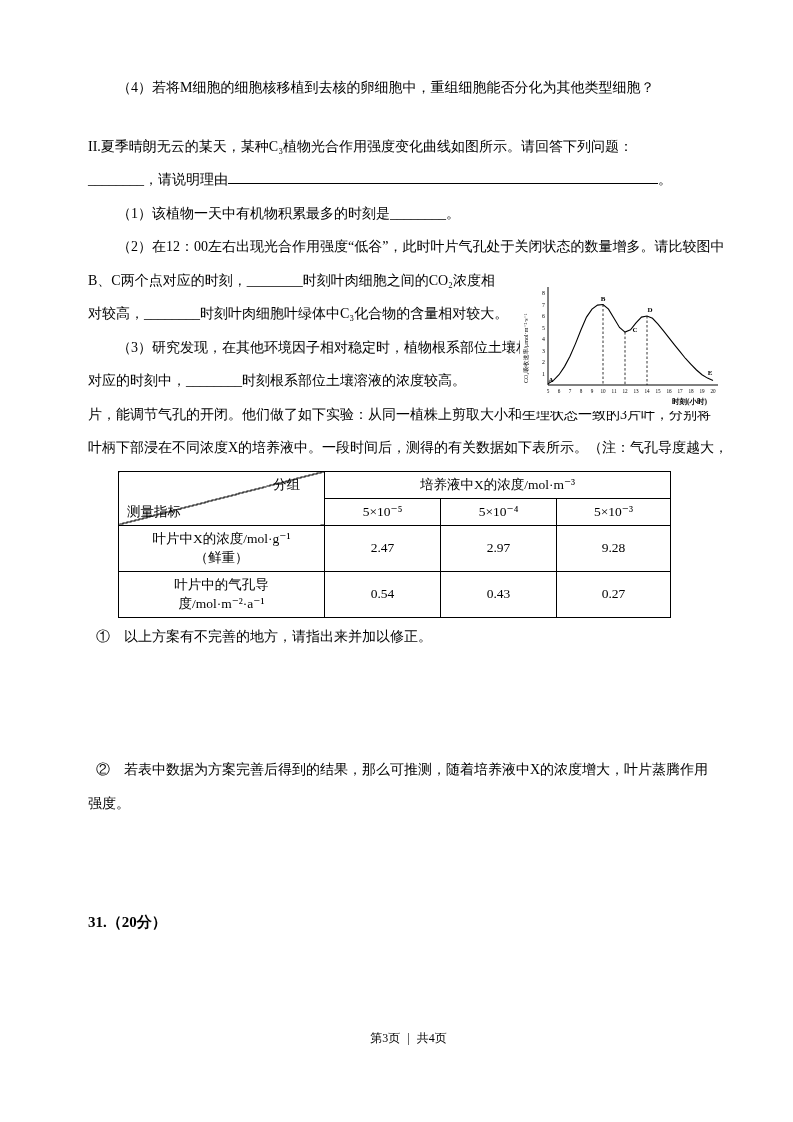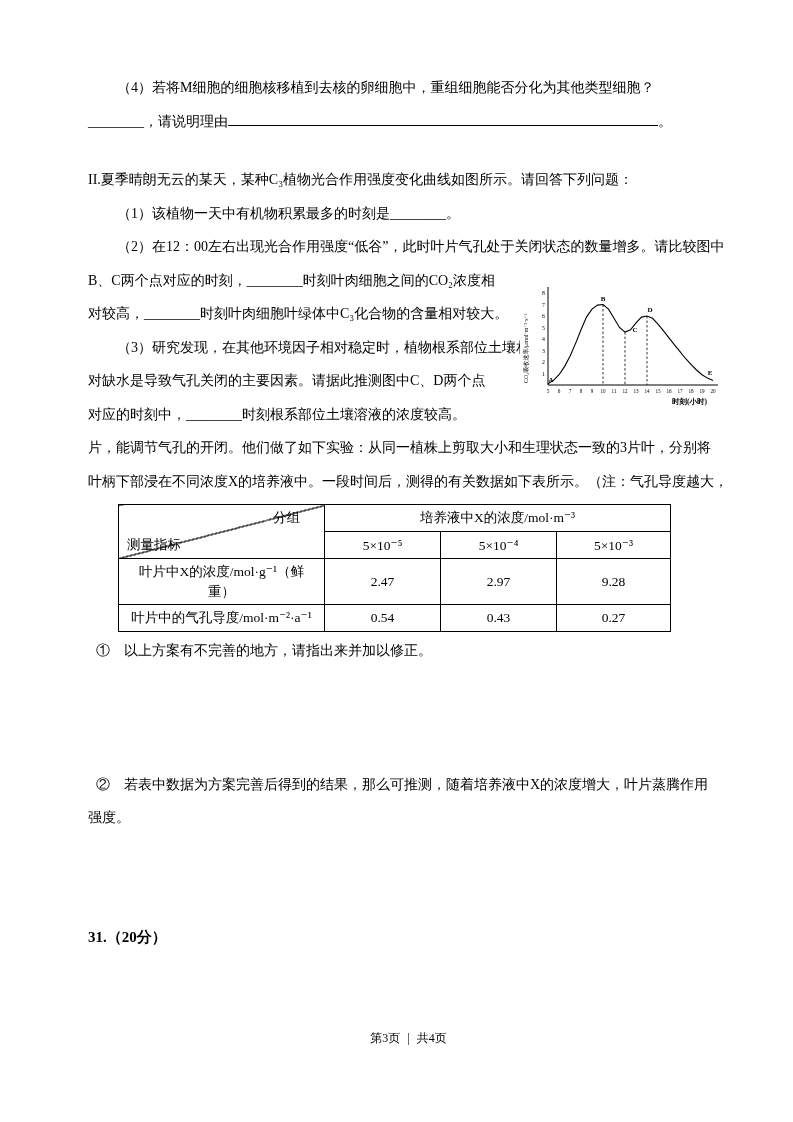--- a/index.html
+++ b/index.html
@@ -13,21 +13,21 @@
   .content { position: absolute; left: 88px; top: 71px; width: 622px; }
   .line { font-size: 14px; line-height: 33.5px; height: 33.5px; white-space: nowrap; }
   .indent { padding-left: 29px; }
   .gap-top { margin-top: 25px; }
   .ansline { display: inline-block; width: 430px; height: 1em; border-bottom: 1px solid #000; vertical-align: baseline; }
   .item { margin-left: 8px; }
   .item-gap { margin-top: 100px; }
   .q31 { font-weight: bold; font-size: 15px; margin-top: 86px; }
 
   table.exp { border-collapse: collapse; margin: 6px 0 2px 30px; table-layout: fixed; width: 552px; font-size: 13.5px; }
-  table.exp td { border: 1px solid #000; text-align: center; padding: 3px 8px; height: 27px; }
+  table.exp td { border: 1px solid #000; text-align: center; padding: 3px 21px; height: 27px; }
   td.diag {
     position: relative; padding: 0;
     background-image: linear-gradient(to bottom right,
       transparent calc(50% - 0.6px), #000 calc(50% - 0.6px),
       #000 calc(50% + 0.6px), transparent calc(50% + 0.6px));
   }
   .diag-top { position: absolute; top: 4px; right: 24px; }
   .diag-bottom { position: absolute; bottom: 4px; left: 8px; }
   td.rowlabel { text-align: left; white-space: normal; line-height: 1.45; }
 
@@ -36,31 +36,30 @@
 
   .footer { position: absolute; top: 1030px; left: 12px; width: 100%; text-align: center; font-size: 12px; }
   .footer .sep { margin: 0 7px; }
 </style>
 </head>
 <body>
 
 <div class="content">
 
   <div class="line indent">（4）若将M细胞的细胞核移植到去核的卵细胞中，重组细胞能否分化为其他类型细胞？</div>
+  <div class="line gap-top">II.夏季晴朗无云的某天，某种C₃植物光合作用强度变化曲线如图所示。请回答下列问题：</div>
+
   <div class="line"><span>________</span><span>，请说明理由</span><span class="ansline"></span><span>。</span></div>
-
-  <div class="line gap-top">II.夏季晴朗无云的某天，某种C₃植物光合作用强度变化曲线如图所示。请回答下列问题：</div>
   <div class="line indent">（1）该植物一天中有机物积累最多的时刻是________。</div>
 
   <div class="line indent">（2）在12：00左右出现光合作用强度“低谷”，此时叶片气孔处于关闭状态的数量增多。请比较图中</div>
   <div class="line">B、C两个点对应的时刻，________时刻叶肉细胞之间的CO₂浓度相</div>
   <div class="line">对较高，________时刻叶肉细胞叶绿体中C₃化合物的含量相对较大。</div>
 
   <div class="line indent">（3）研究发现，在其他环境因子相对稳定时，植物根系部位土壤相</div>
-  <div class="line">对缺水是导致气孔关闭的主要因素。请据此推测图中C、D两个点</div>
   <div class="line">对应的时刻中，________时刻根系部位土壤溶液的浓度较高。</div>
 
   <div class="line">片，能调节气孔的开闭。他们做了如下实验：从同一植株上剪取大小和生理状态一致的3片叶，分别将</div>
   <div class="line">叶柄下部浸在不同浓度X的培养液中。一段时间后，测得的有关数据如下表所示。（注：气孔导度越大，</div>
 
   <table class="exp">
     <colgroup>
       <col style="width:206px">
         <col style="width:116px">
         <col style="width:116px">

